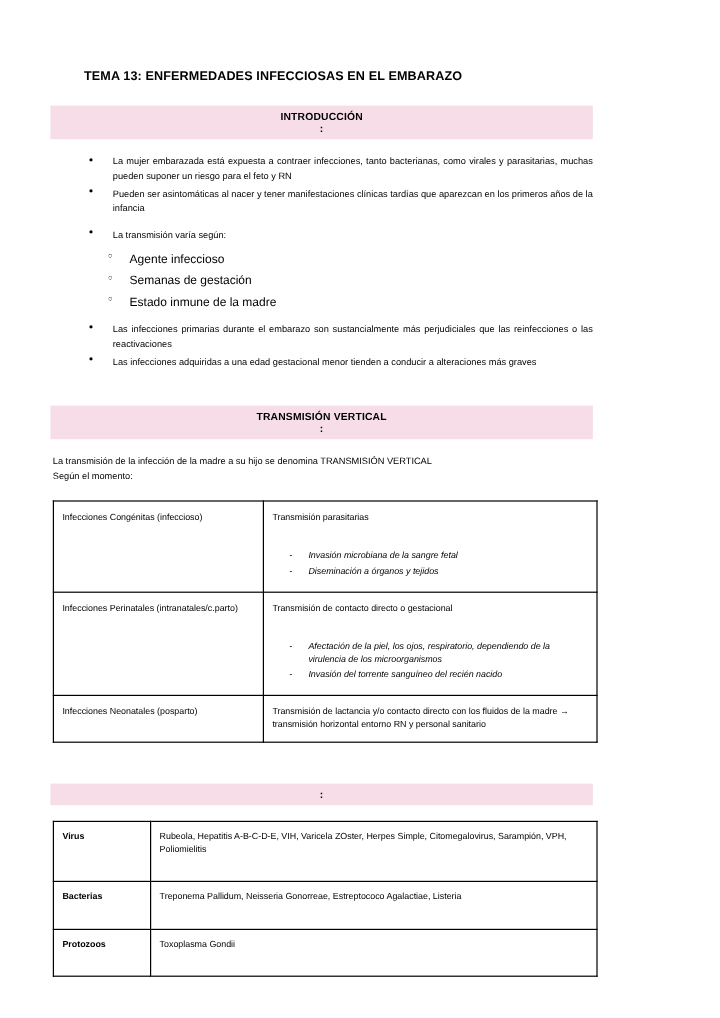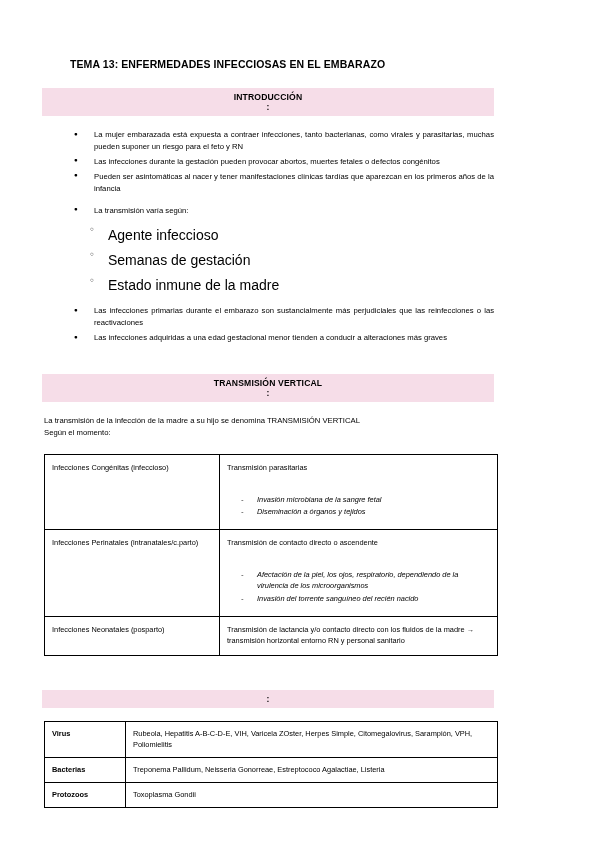--- a/index.html
+++ b/index.html
@@ -69,21 +69,21 @@
     top: -0.5px;
     font-size: 6.2px;
   }
   ul.lvl2 {
     list-style: none;
     margin: 6px 0 0 0;
     padding: 0 0 0 46px;
   }
   ul.lvl2 > li {
     position: relative;
-    font-size: 14px;
+    font-size: 10px;
     line-height: 1.8;
     padding-left: 20px;
   }
   ul.lvl2 > li:before {
     content: "\25CB";
     position: absolute;
     left: 2px;
     top: 0.5px;
     font-size: 6.2px;
   }
@@ -137,42 +137,41 @@
     border-collapse: collapse;
     width: 454px;
     margin: 13px 0 0 2px;
     table-layout: fixed;
   }
   table.agents td {
     border: 1px solid #000000;
     vertical-align: top;
     font-size: 7.4px;
     line-height: 1.5;
-    padding: 6px 7px 7px 7px;
+    padding: 6px 7px 21px 7px;
   }
   table.agents td.key {
     width: 66px;
     font-weight: bold;
   }
 </style>
 </head>
 <body>
 
 <div class="page">
 
   <h1 class="doc-title">TEMA 13: ENFERMEDADES INFECCIOSAS EN EL EMBARAZO</h1>
 
   <div class="section-band">
     <span>INTRODUCCIÓN</span>
     <span class="band-colon">:</span>
   </div>
 
   <ul class="lvl1">
     <li>La mujer embarazada está expuesta a contraer infecciones, tanto bacterianas, como virales y parasitarias, muchas pueden suponer un riesgo para el feto y RN</li>
-    <li>Las infecciones durante la gestación pueden provocar abortos, muertes fetales o defectos congénitos</li>
     <li>Pueden ser asintomáticas al nacer y tener manifestaciones clínicas tardías que aparezcan en los primeros años de la infancia</li>
   </ul>
 
   <div class="li-spacer"></div>
 
   <ul class="lvl1">
     <li>La transmisión varía según:</li>
   </ul>
 
   <ul class="lvl2">
@@ -204,21 +203,21 @@
           <span class="cell-title">Transmisión parasitarias</span>
           <ul class="dash">
             <li>Invasión microbiana de la sangre fetal</li>
             <li>Diseminación a órganos y tejidos</li>
           </ul>
         </td>
       </tr>
       <tr>
         <td class="tv-col1">Infecciones Perinatales (intranatales/c.parto)</td>
         <td>
-          <span class="cell-title">Transmisión de contacto directo o ascendente</span>
+          <span class="cell-title">Transmisión de contacto directo o gestacional</span>
           <ul class="dash">
             <li>Afectación de la piel, los ojos, respiratorio, dependiendo de la virulencia de los microorganismos</li>
             <li>Invasión del torrente sanguíneo del recién nacido</li>
           </ul>
         </td>
       </tr>
       <tr>
         <td class="tv-col1 cell-pad-sm">Infecciones Neonatales (posparto)</td>
         <td class="cell-pad-sm">Transmisión de lactancia y/o contacto directo con los fluidos de la madre → transmisión horizontal entorno RN y personal sanitario</td>
       </tr>

